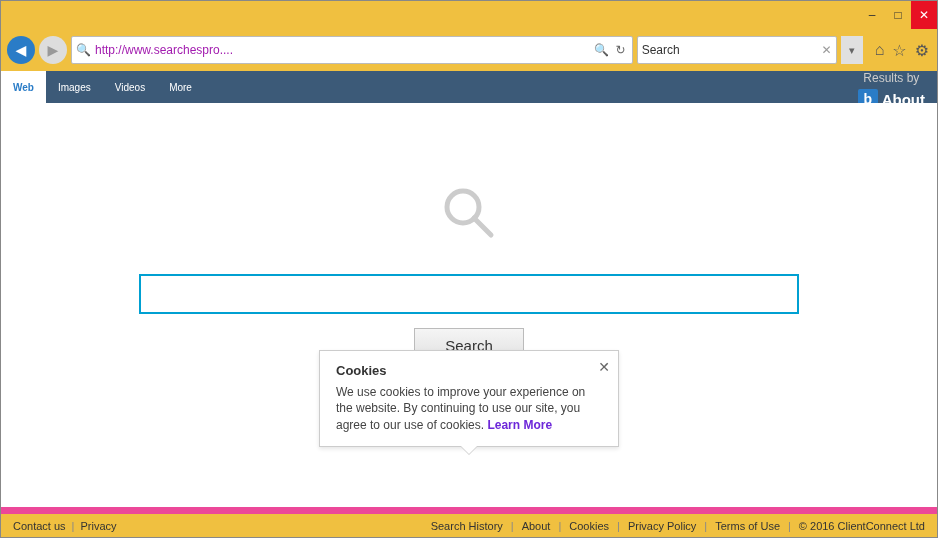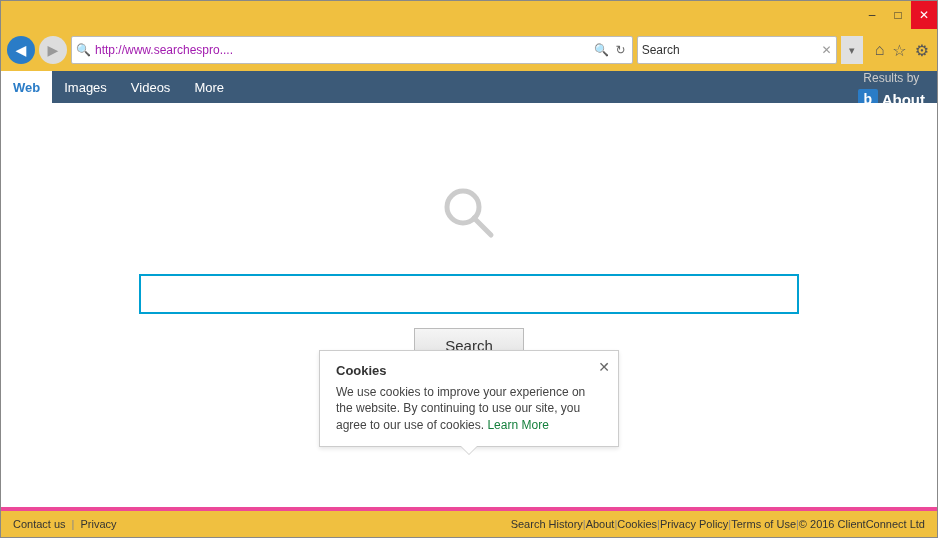--- a/index.html
+++ b/index.html
@@ -149,21 +149,21 @@
       height: 32px;
       display: flex;
       align-items: stretch;
       padding: 0;
     }
     .nav-item {
       display: flex;
       align-items: center;
       padding: 0 12px;
       color: white;
-      font-size: 13px;
+      font-size: 10px;
       cursor: pointer;
       font-weight: normal;
     }
     .nav-item.active {
       background: white;
       color: #2a7cc7;
       font-weight: bold;
     }
     .nav-right {
       margin-left: auto;
@@ -248,23 +248,24 @@
     .cookie-title {
       font-weight: bold;
       margin-bottom: 6px;
       font-size: 13px;
     }
     .cookie-text {
       line-height: 1.4;
       color: #444;
     }
     .cookie-link {
-      color: #15803d;
+      color: #6d28d9;
       text-decoration: none;
       cursor: pointer;
+      font-weight: bold;
     }
     .cookie-close {
       position: absolute;
       top: 8px;
       right: 8px;
       background: none;
       border: none;
       cursor: pointer;
       color: #666;
       font-size: 14px;
@@ -295,35 +296,35 @@
 
     
     .footer {
       background: #f0c040;
       height: 30px;
       display: flex;
       align-items: center;
       padding: 0 12px;
       font-size: 11px;
       color: #333;
-      border-top: 4px solid #ec4899;
+      border-top: 7px solid #ec4899;
     }
     .footer-left {
       display: flex;
       align-items: center;
       gap: 6px;
     }
     .footer-sep {
       color: #888;
     }
     .footer-right {
       margin-left: auto;
       display: flex;
       align-items: center;
-      gap: 0;
+      gap: 8px;
     }
     .footer-link {
       color: #333;
       cursor: pointer;
       text-decoration: none;
     }
 
     .window-wrapper {
       width: 938px;
       height: 538px;

